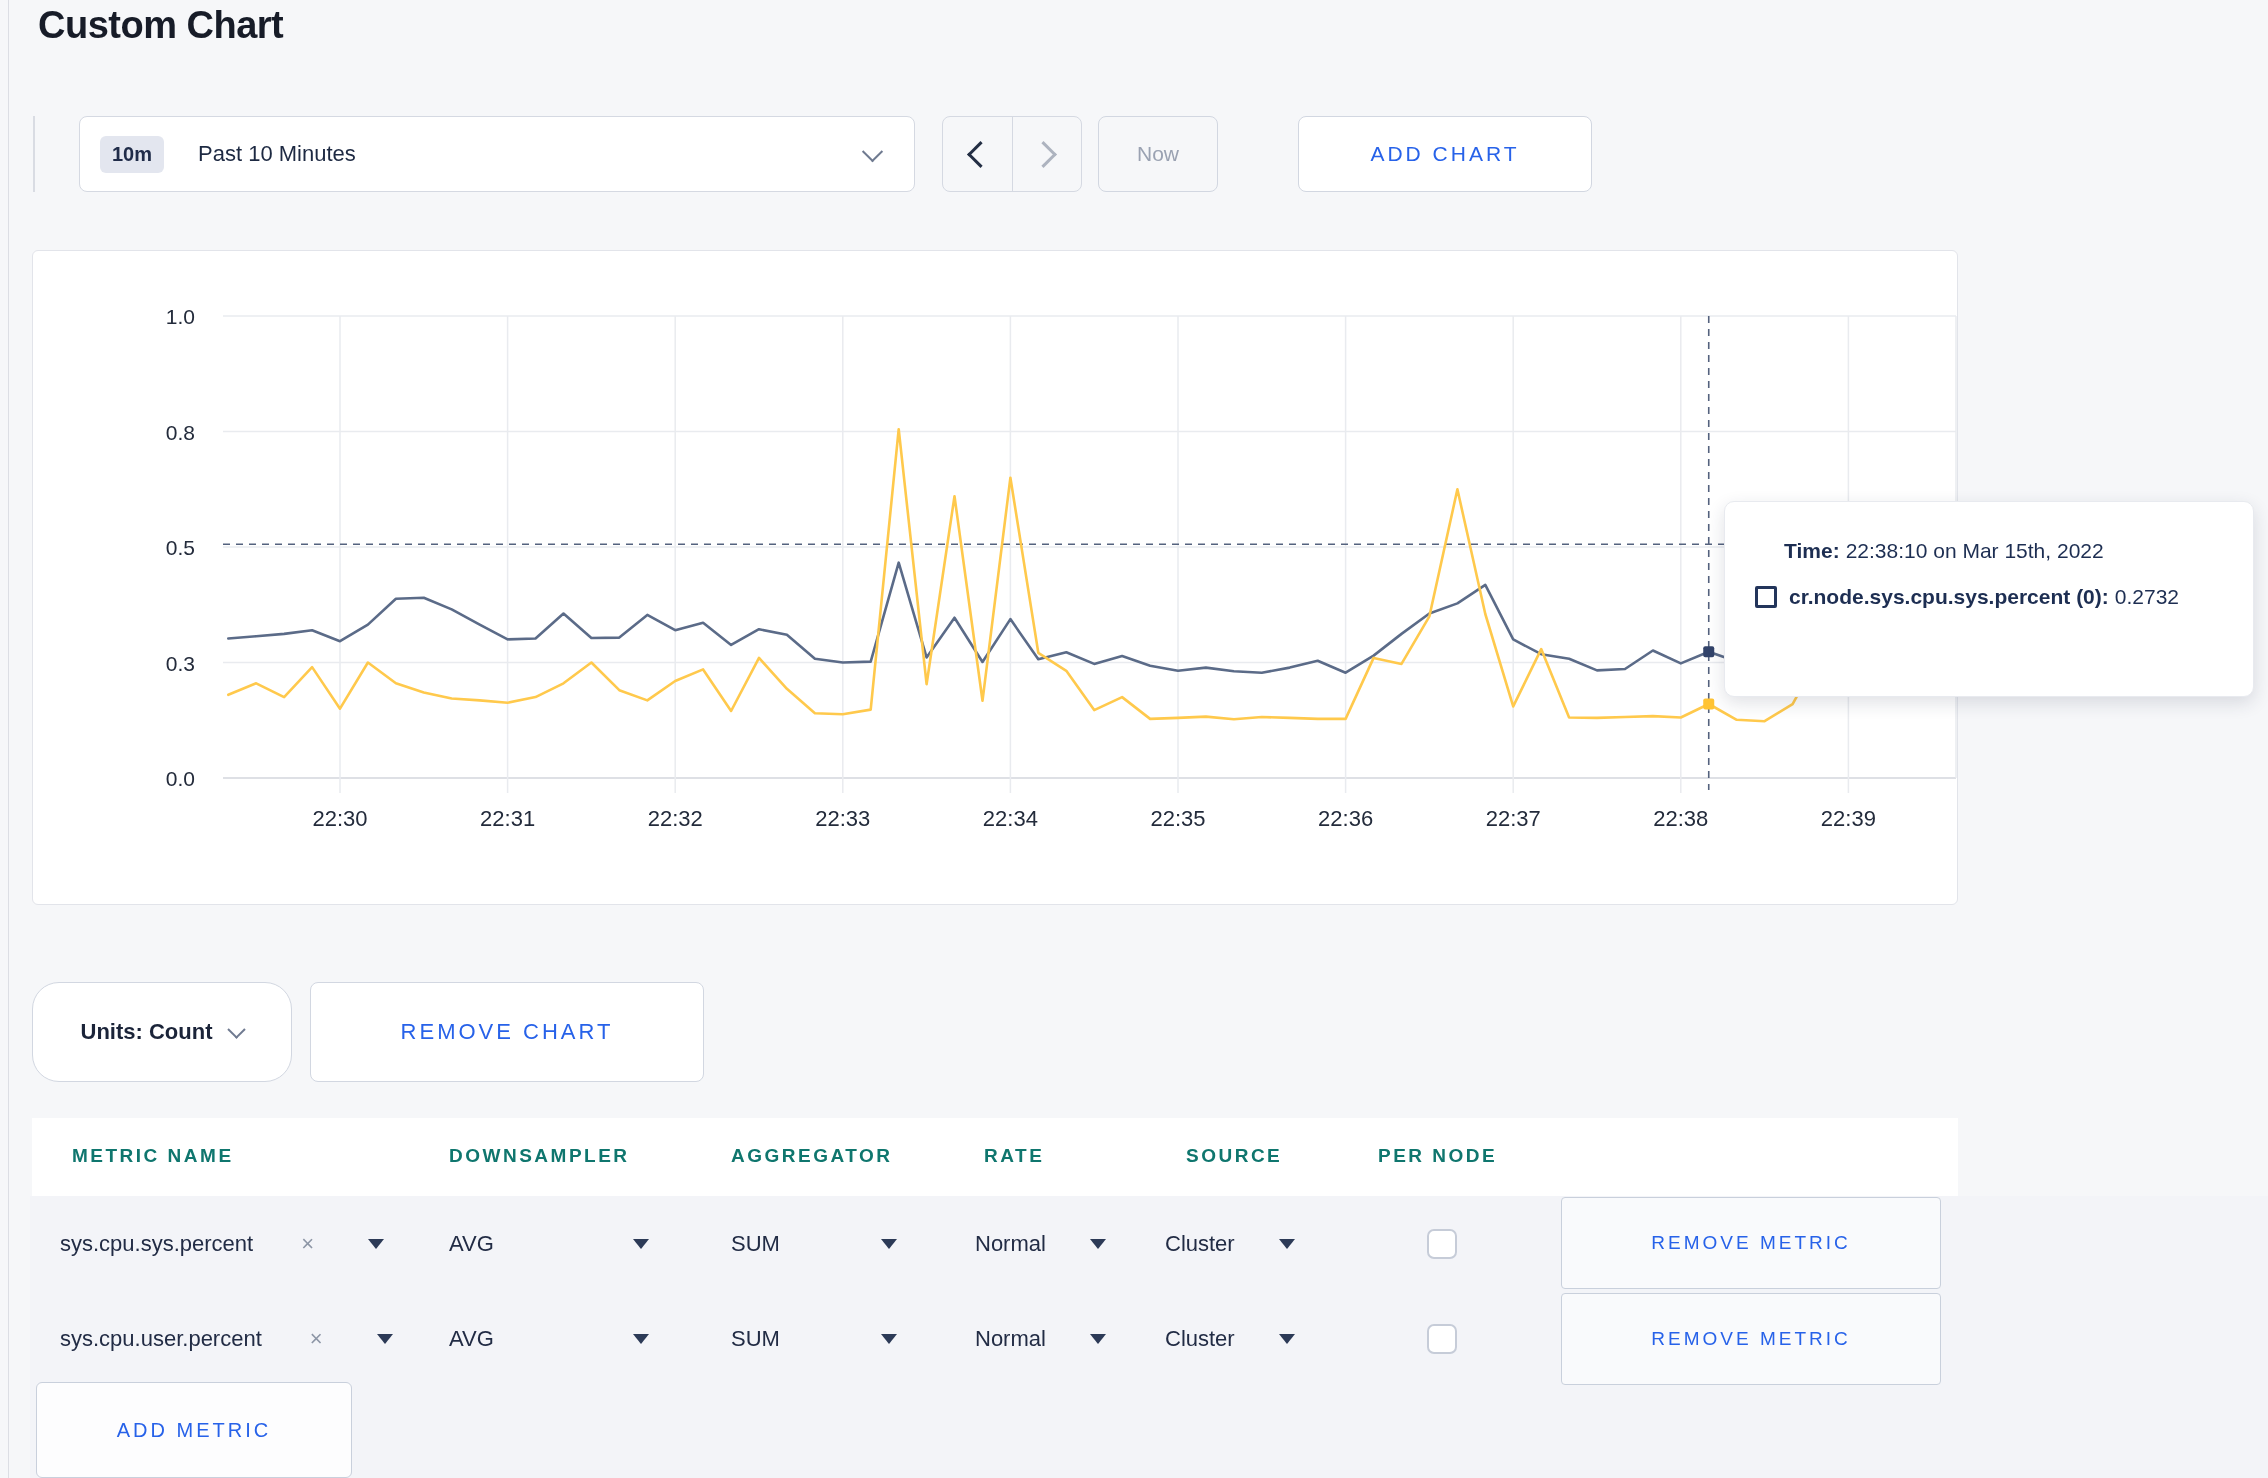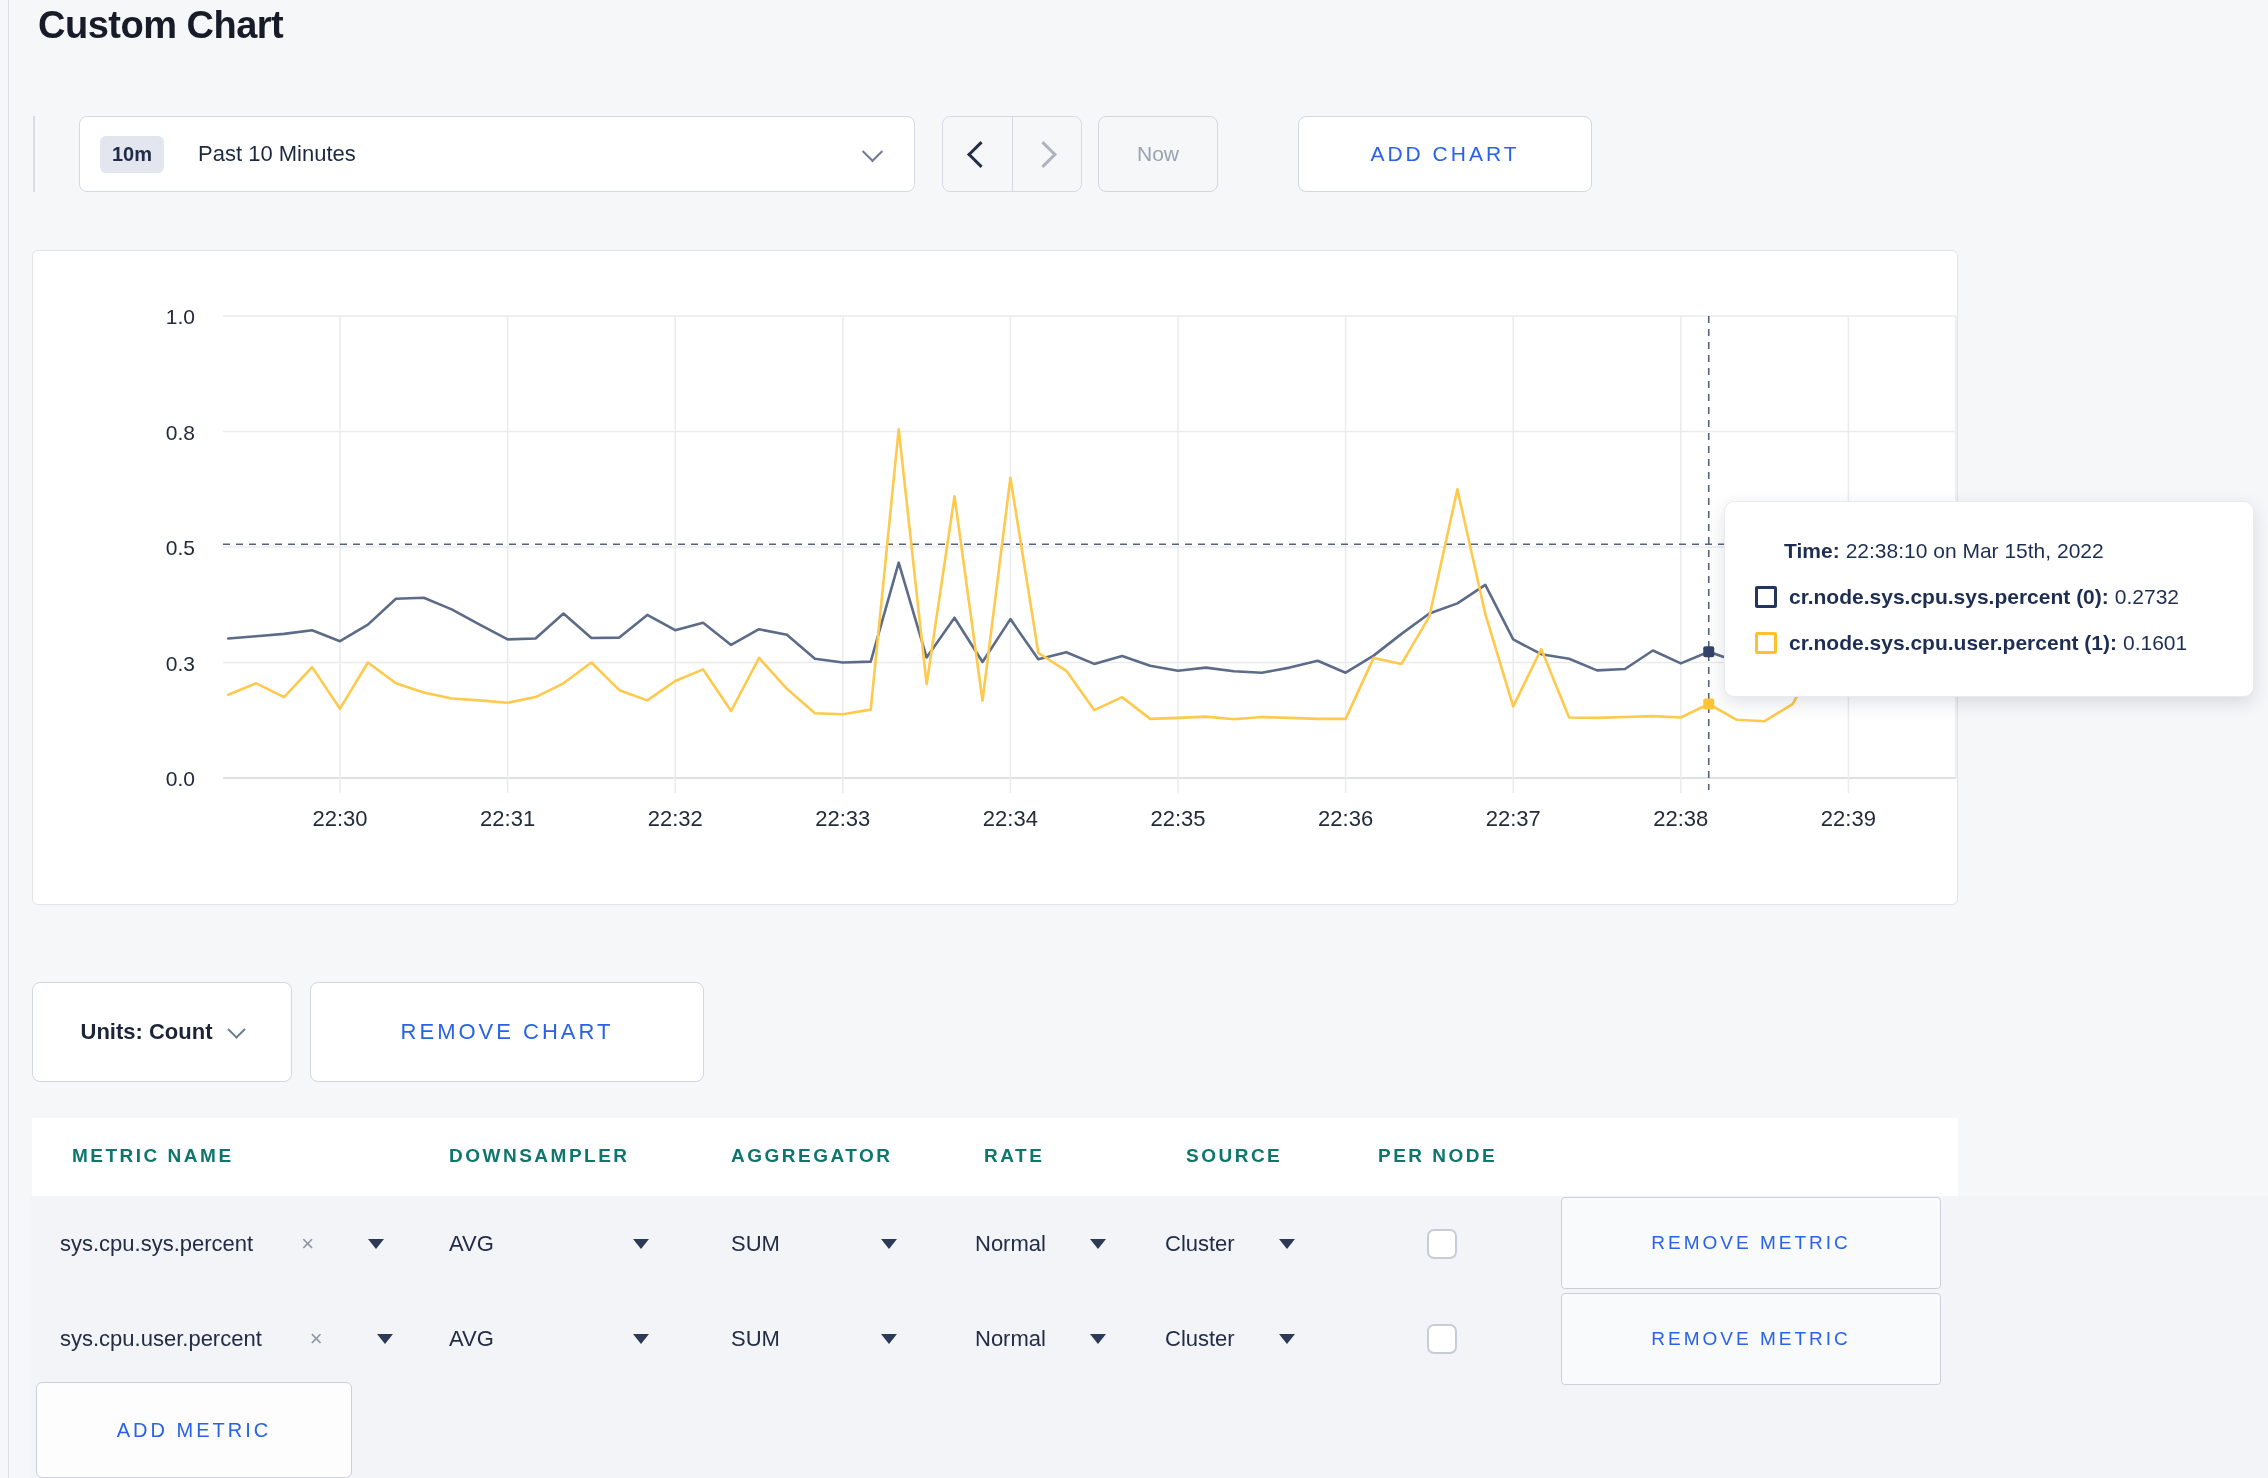--- a/index.html
+++ b/index.html
@@ -38,21 +38,21 @@
   
   .tooltip{position:absolute;left:1724px;top:501px;width:530px;height:196px;background:#fff;border:1px solid #e8eaef;border-radius:10px;box-shadow:0 6px 18px rgba(32,43,71,0.14);box-sizing:border-box;padding:26px 0 0 30px;z-index:5;}
   .tt-row{display:flex;align-items:center;height:46px;font-size:21px;color:#1d2e52;}
   .tt-row.time{padding-left:29px;}
   .tt-label{font-weight:bold;}
   .tt-value{margin-left:6px;font-weight:normal;}
   .tt-swatch{width:16px;height:16px;border:3px solid;border-radius:2px;background:#fff;margin-right:12px;flex:0 0 auto;}
   .tt-name{font-weight:bold;}
 
   
-  .units-btn{position:absolute;left:32px;top:982px;width:260px;height:100px;font-size:22px;font-weight:bold;color:#1b2439;}
+  .units-btn{position:absolute;left:32px;top:982px;width:260px;height:100px;font-size:22px;font-weight:bold;color:#1b2439;border-radius:27px;}
   .units-btn .chev{margin-left:18px;width:11px;height:11px;}
   .remove-chart-btn{position:absolute;left:310px;top:982px;width:394px;height:100px;font-size:22px;}
 
   
   .mt-header{position:absolute;left:32px;top:1118px;width:1926px;height:78px;background:#fff;}
   .mt-header span{position:absolute;top:27px;font-size:19px;font-weight:600;letter-spacing:2.5px;color:#0f766e;white-space:nowrap;}
   .mt-body{position:absolute;left:30px;top:1196px;width:2238px;height:282px;background:#f3f4f8;}
   .mrow{position:absolute;left:0;width:2268px;height:76px;}
   .mrow .cell{position:absolute;display:flex;align-items:center;height:76px;font-size:22px;color:#222c45;white-space:nowrap;gap:32px;}
   .c-metric{left:60px;}
@@ -139,25 +139,20 @@
 <div class="tooltip">
   <div class="tt-row time">
     <span class="tt-label">Time:</span>
     <span class="tt-value">22:38:10 on Mar 15th, 2022</span>
   </div>
   <div class="tt-row">
     <span class="tt-swatch" style="border-color:#23355b"></span>
     <span class="tt-name">cr.node.sys.cpu.sys.percent (0):</span>
     <span class="tt-value">0.2732</span>
   </div>
-  <div class="tt-row">
-    <span class="tt-swatch" style="border-color:#ffc12e"></span>
-    <span class="tt-name">cr.node.sys.cpu.user.percent (1):</span>
-    <span class="tt-value">0.1601</span>
-  </div>
 </div>
 
 <div class="btn white units-btn">
   <span>Units: Count</span>
   <span class="chev"></span>
 </div>
 <div class="btn white remove-chart-btn">
   <span class="blue-label">REMOVE CHART</span>
 </div>
 

